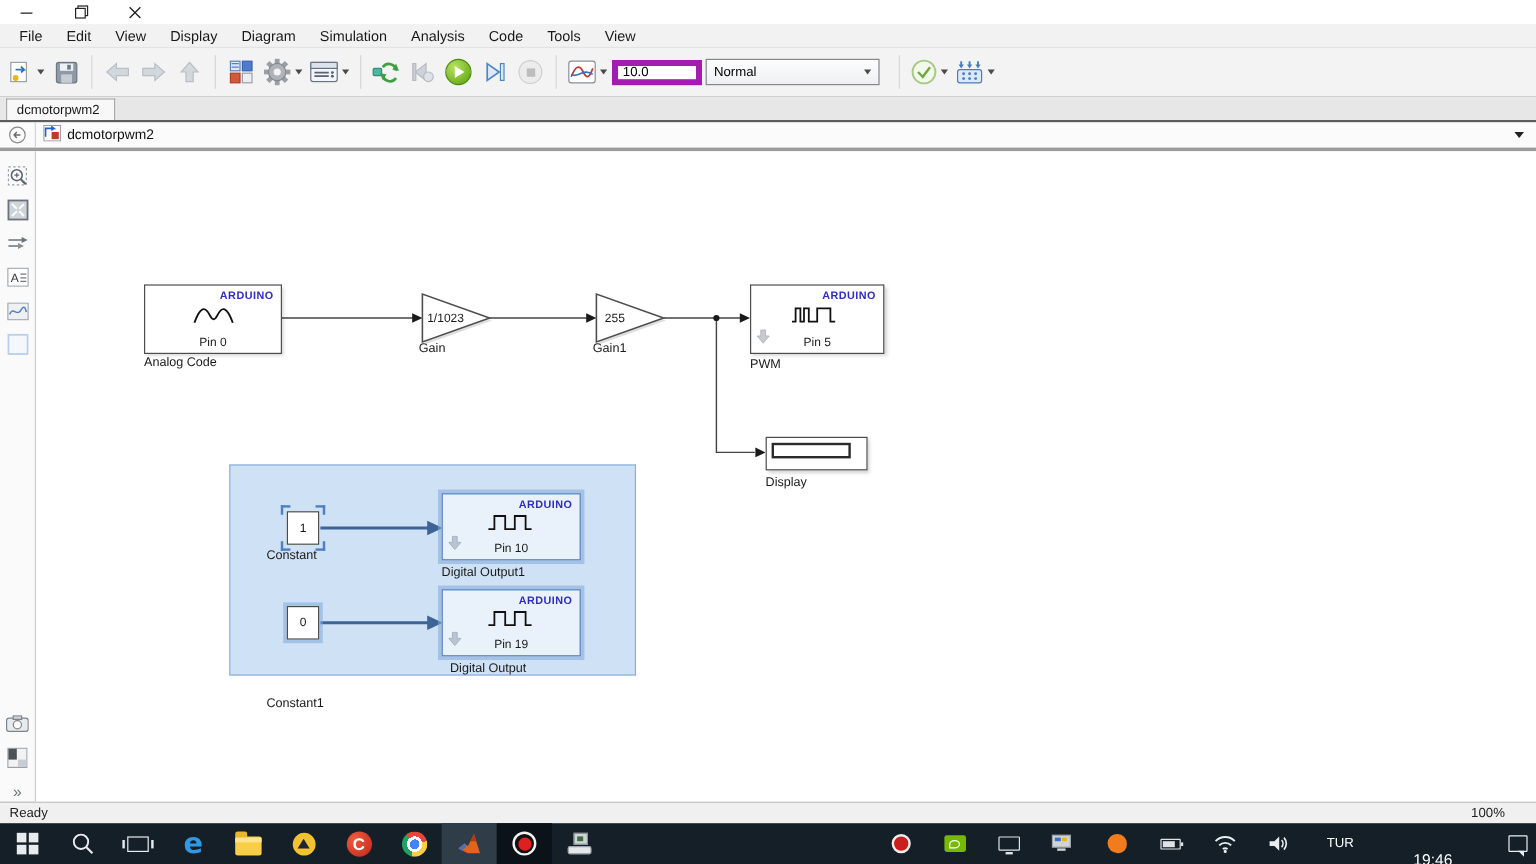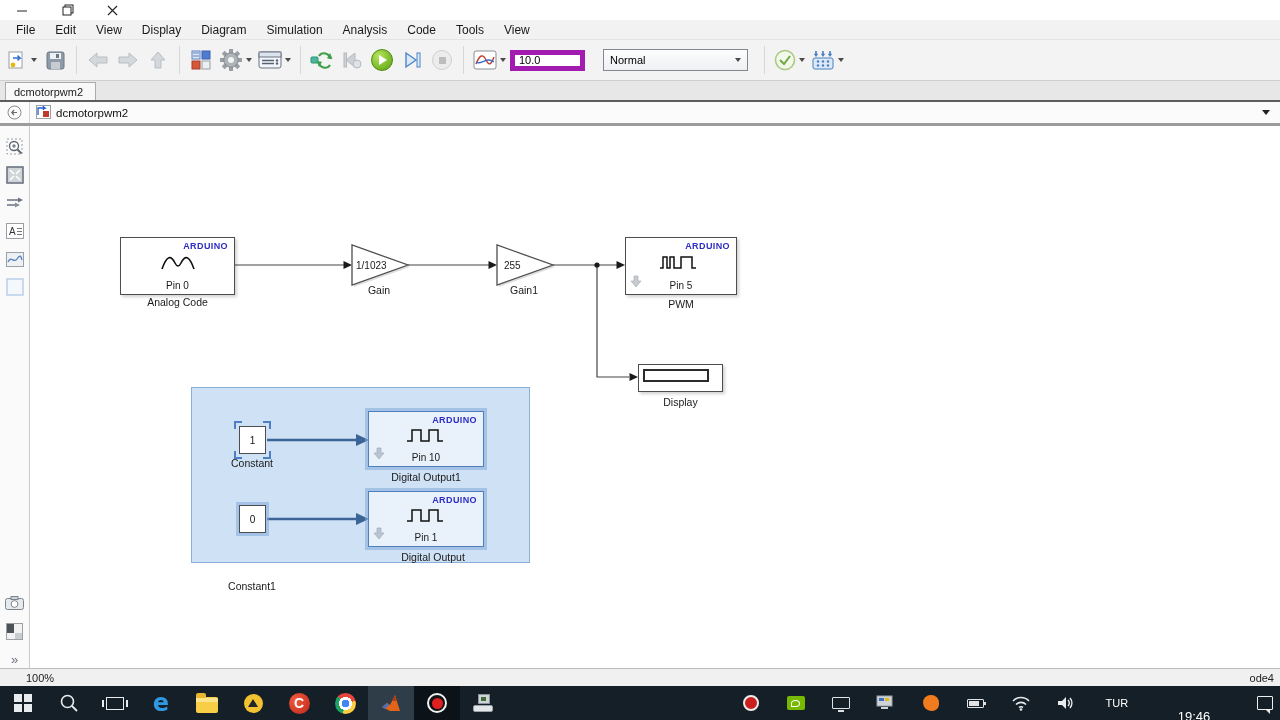--- a/index.html
+++ b/index.html
@@ -16,21 +16,21 @@
   
   .menubar { height:20px; background:#f2f2f2; display:flex; align-items:center; font-size:12px; color:#1a1a1a; padding-left:6px; border-bottom:1px solid #e3e3e3;}
   .menubar span { padding:2px 10px; }
 
   
   .toolbar { height:41px; background:#f3f3f3; border-bottom:1px solid #cfcfcf; display:flex; align-items:center; padding-left:6px; gap:2px; }
   .tsep { width:1px; height:28px; background:#d7d7d7; margin:0 5px; }
   .tbtn { height:30px; min-width:28px; display:flex; align-items:center; justify-content:center; padding:0 2px; }
   .caret { width:0; height:0; border-left:3.5px solid transparent; border-right:3.5px solid transparent; border-top:4px solid #4a4a4a; margin-left:3px; }
   .timefield { width:75px; height:21px; border:5px solid #a21caf; background:#fff; font-size:11px; padding:0 4px; font-family:"Liberation Sans", sans-serif;}
-  .combo { width:145px; height:22px; border:1px solid #828790; background:linear-gradient(#fdfdfd,#eef0f2); display:flex; align-items:center; font-size:11px; padding:0 6px; margin-left:16px; }
+  .combo { width:145px; height:22px; border:1px solid #828790; background:linear-gradient(#fdfdfd,#eef0f2); display:flex; align-items:center; font-size:11px; padding:0 6px; margin-left:1px; }
   .combo .cspace { flex:1; }
   .runbtn { width:22px; height:22px; border-radius:50%; background:radial-gradient(circle at 35% 30%, #b8e35e, #56a00c); border:1px solid #4c8c0d; display:flex; align-items:center; justify-content:center;}
   .runbtn .tri { width:0; height:0; border-top:5px solid transparent; border-bottom:5px solid transparent; border-left:8px solid #fff; margin-left:2px;}
   .stopbtn { width:20px; height:20px; border-radius:50%; background:#ececec; border:1px solid #cfcfcf; display:flex; align-items:center; justify-content:center;}
   .stopbtn .sq { width:7px; height:7px; background:#bdbdbd; }
 
   
   .tabstrip { height:21px; background:#e7e7e7; display:flex; align-items:flex-end; padding-left:5px; border-bottom:2px solid #5d5d5d; }
   .tab { height:18px; background:#f8f8f8; border:1px solid #ababab; border-bottom:none; font-size:11px; color:#1a1a1a; display:flex; align-items:center; padding:0 12px 0 8px; }
 
@@ -48,21 +48,21 @@
   .canvas { flex:1; position:relative; background:#ffffff; }
 
   .canvas svg.overlay { position:absolute; left:0; top:0; }
 
   
   .blk { position:absolute; background:#fff; border:1px solid #4d4d4d; box-shadow:2px 2px 3px rgba(0,0,0,0.18); }
   .brand { position:absolute; top:3px; right:6px; font-size:9px; font-weight:600; letter-spacing:0.4px; color:#2d2dc4; }
   .pin { position:absolute; bottom:3px; left:0; right:0; text-align:center; font-size:10px; color:#1a1a1a; }
   .glyph { position:absolute; left:0; right:0; top:14px; display:flex; justify-content:center; }
   .dlarrow { position:absolute; left:4px; bottom:2px; }
-  .blklabel { position:absolute; font-size:10.5px; color:#1a1a1a; text-align:center; }
+  .blklabel { position:absolute; font-size:10.5px; color:#1a1a1a; }
 
   .selregion { position:absolute; left:161px; top:261px; width:339px; height:176px; background:#cfe1f5; border:1px solid #8ab0d9; }
   .selglow { box-shadow:0 0 0 3px rgba(130,170,215,0.55); }
   .doblk { background:#e9f1fb; border:1px solid #4f7fbd; }
   .constblk { display:flex; align-items:center; justify-content:center; font-size:10px; color:#111; }
   .bk { position:absolute; width:8px; height:8px; border:0 solid #4c7fc4; }
   .bk.tl { left:-6px; top:-6px; border-left-width:2px; border-top-width:2px; }
   .bk.tr { right:-6px; top:-6px; border-right-width:2px; border-top-width:2px; }
   .bk.bl { left:-6px; bottom:-6px; border-left-width:2px; border-bottom-width:2px; }
   .bk.br { right:-6px; bottom:-6px; border-right-width:2px; border-bottom-width:2px; }
@@ -500,30 +500,30 @@
         <span class="glyph" style="top:13px;">
           <svg width="42" height="20">
               <path d="M2 16 h5 v-11 h9 v11 h8 v-11 h9 v11 h5" stroke="#111" stroke-width="1.5" fill="none"></path>
             </svg>
         </span>
         <span class="dlarrow">
           <svg width="12" height="13">
               <path d="M4 1 h4 v5 h3 L6 12 L1 6 h3 Z" fill="#b9c4d2" stroke="#9fadbd" stroke-width="0.7"></path>
             </svg>
         </span>
-        <span class="pin">Pin 1</span>
+        <span class="pin">Pin 19</span>
       </div>
       <div class="blklabel" style="left:345px; top:425px; width:116px;">Digital Output</div>
 
     </div>
   </div>
 
   <div class="statusbar">
+    <span class="sl">Ready</span>
     <span class="sc">100%</span>
-    <span class="sr">ode4</span>
   </div>
 </div>
 
 <div class="taskbar">
   <div class="tb-apps">
     <span class="tile">
         <span class="startgrid">
           <i></i>
           <i></i>
           <i></i>

